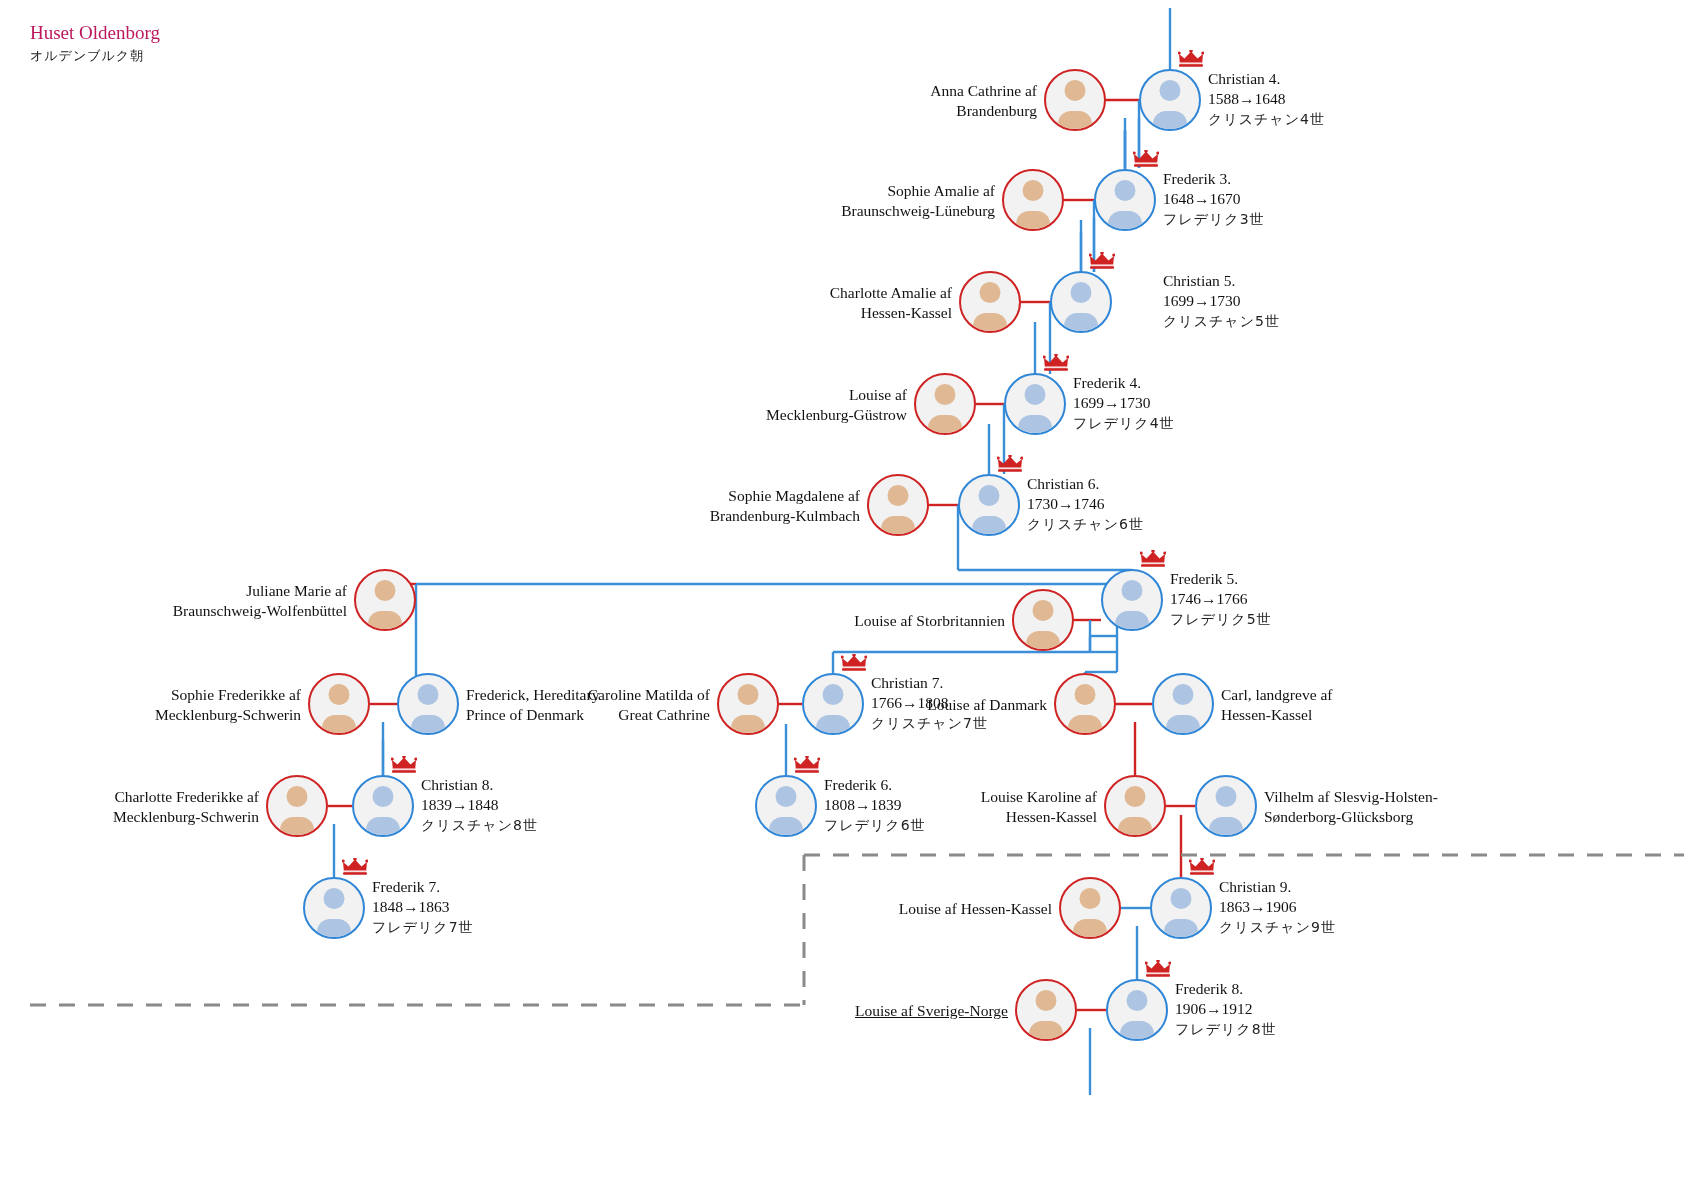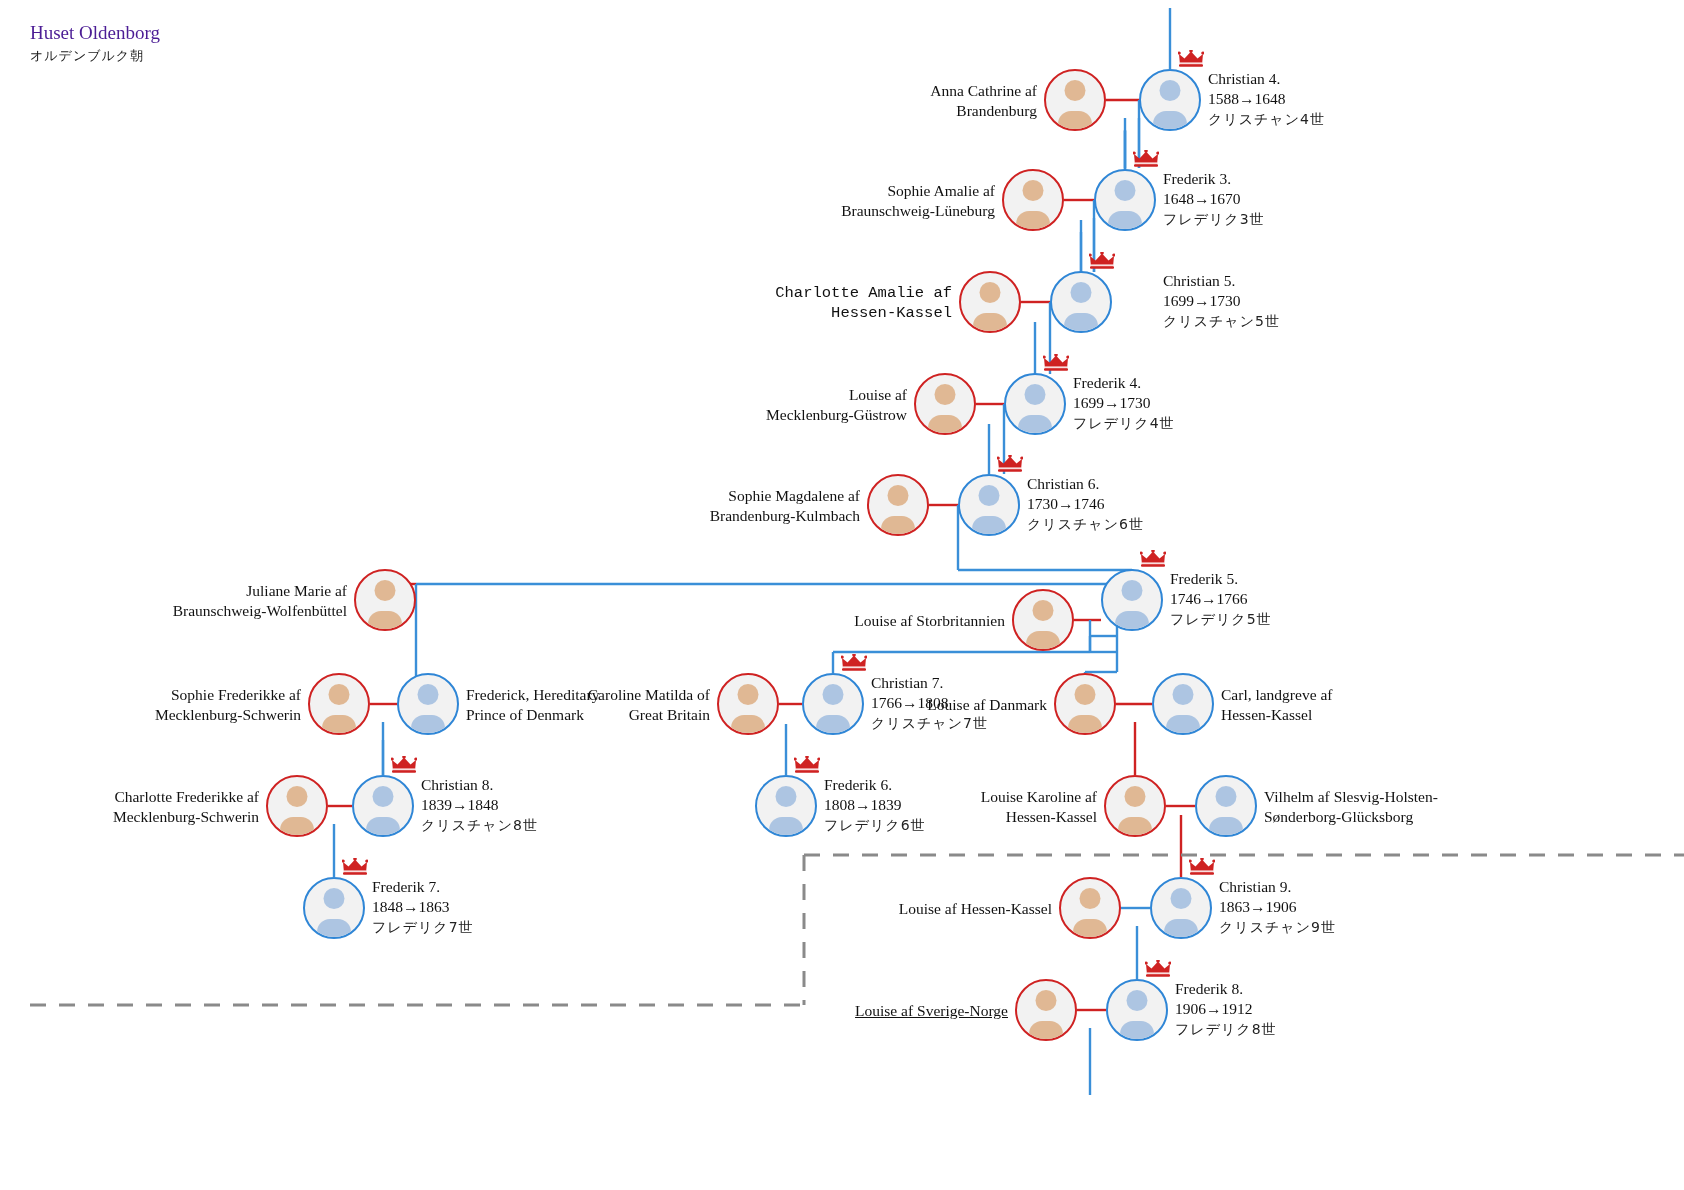--- a/index.html
+++ b/index.html
@@ -6,21 +6,21 @@
   body{
     width:1684px;height:1190px;background:#ffffff;
     font-family:"Liberation Serif","DejaVu Serif",serif;
     position:relative;overflow:hidden;
   }
   #stage{position:absolute;left:0;top:0;width:1684px;height:1190px;}
   #wires{position:absolute;left:0;top:0;width:1684px;height:1190px;}
 
   
   .house{position:absolute;}
-  .house .h-latin{font-size:19px;color:#4c1d95;white-space:nowrap;}
+  .house .h-latin{font-size:19px;color:#be185d;white-space:nowrap;}
   .house .h-jp{font-size:13px;color:#1a1a1a;white-space:nowrap;
                 font-family:"DejaVu Sans","Liberation Sans",sans-serif;
                 letter-spacing:1px;margin-top:3px;}
   .house.right{text-align:right;}
 
   
   .node{position:absolute;width:0;height:0;}
   .av{
     position:absolute;width:62px;height:62px;border-radius:50%;
     background:#f2f2f2;border:2.5px solid #2f86d6;
@@ -207,21 +207,21 @@
           <div class="ln">Frederik 3.</div>
           <div class="ln">1648→1670</div>
           <div class="jp">フレデリク3世</div>
         </div>
       </div>
       <div class="node" style="left: 990px; top: 302px;">
         <div class="av f">
           <div class="head"></div>
           <div class="body"></div>
         </div>
-        <div class="lbl l" style="top: -19px; font-family: Liberation Mono, monospace;">
+        <div class="lbl l" style="top: -19px;">
           <div class="ln">Charlotte Amalie af</div>
           <div class="ln">Hessen-Kassel</div>
         </div>
       </div>
       <div class="node" style="left: 1081px; top: 302px;">
         <div class="av">
           <div class="head"></div>
           <div class="body"></div>
         </div>
         <div class="crown"><svg viewBox="0 0 26 17" width="26" height="17">
@@ -354,21 +354,21 @@
           <div class="ln">Prince of Denmark</div>
         </div>
       </div>
       <div class="node" style="left: 748px; top: 704px;">
         <div class="av f">
           <div class="head"></div>
           <div class="body"></div>
         </div>
         <div class="lbl l" style="top: -19px;">
           <div class="ln">Caroline Matilda of</div>
-          <div class="ln">Great Britain</div>
+          <div class="ln">Great Cathrine</div>
         </div>
       </div>
       <div class="node" style="left: 833px; top: 704px;">
         <div class="av">
           <div class="head"></div>
           <div class="body"></div>
         </div>
         <div class="crown"><svg viewBox="0 0 26 17" width="26" height="17">
             <path d="M2 15 L1 4 L6.5 8.5 L13 1.5 L19.5 8.5 L25 4 L24 15 Z" fill="#cf2222"></path>
             <circle cx="1.2" cy="3" r="1.6" fill="#cf2222"></circle>

